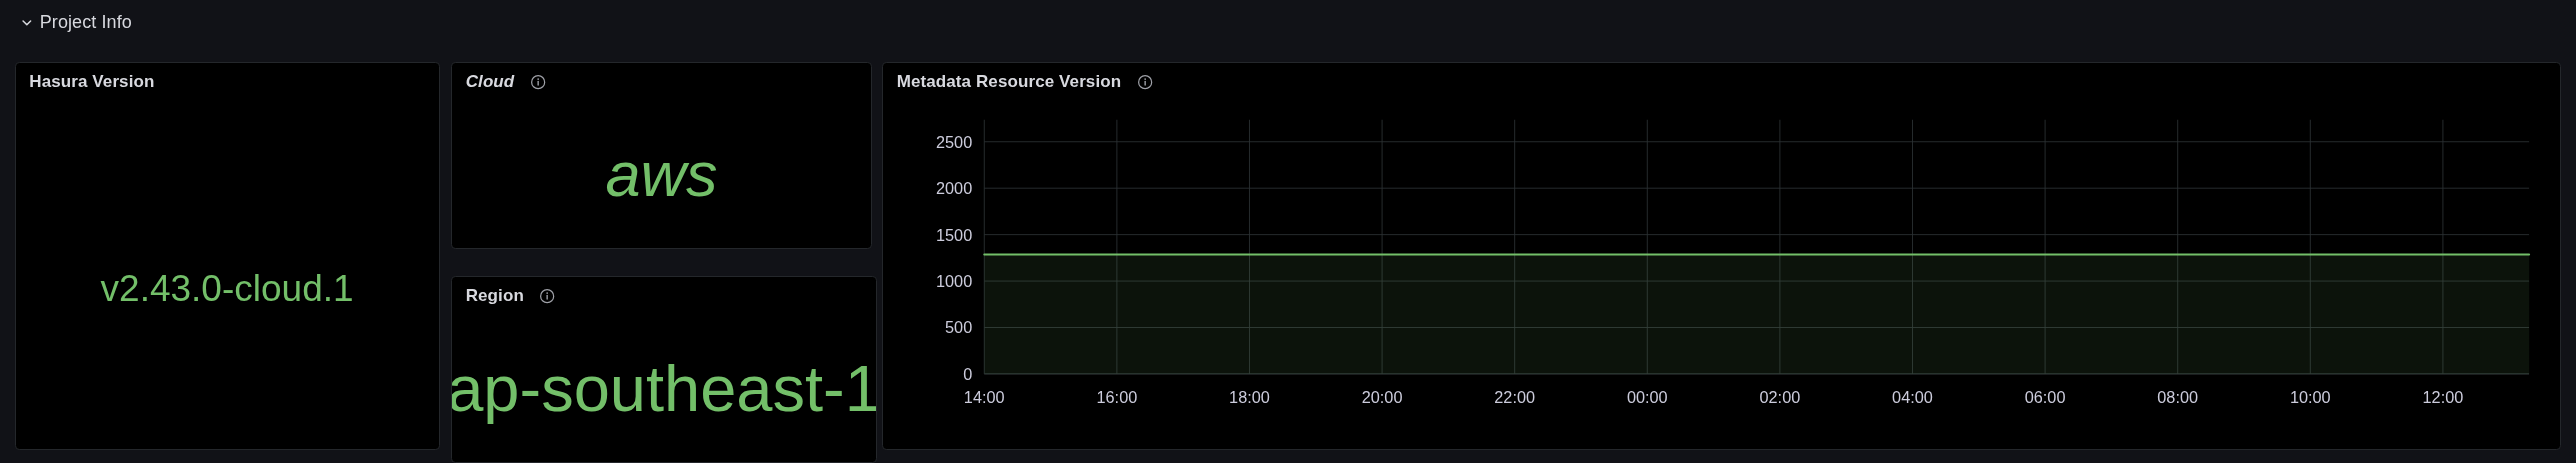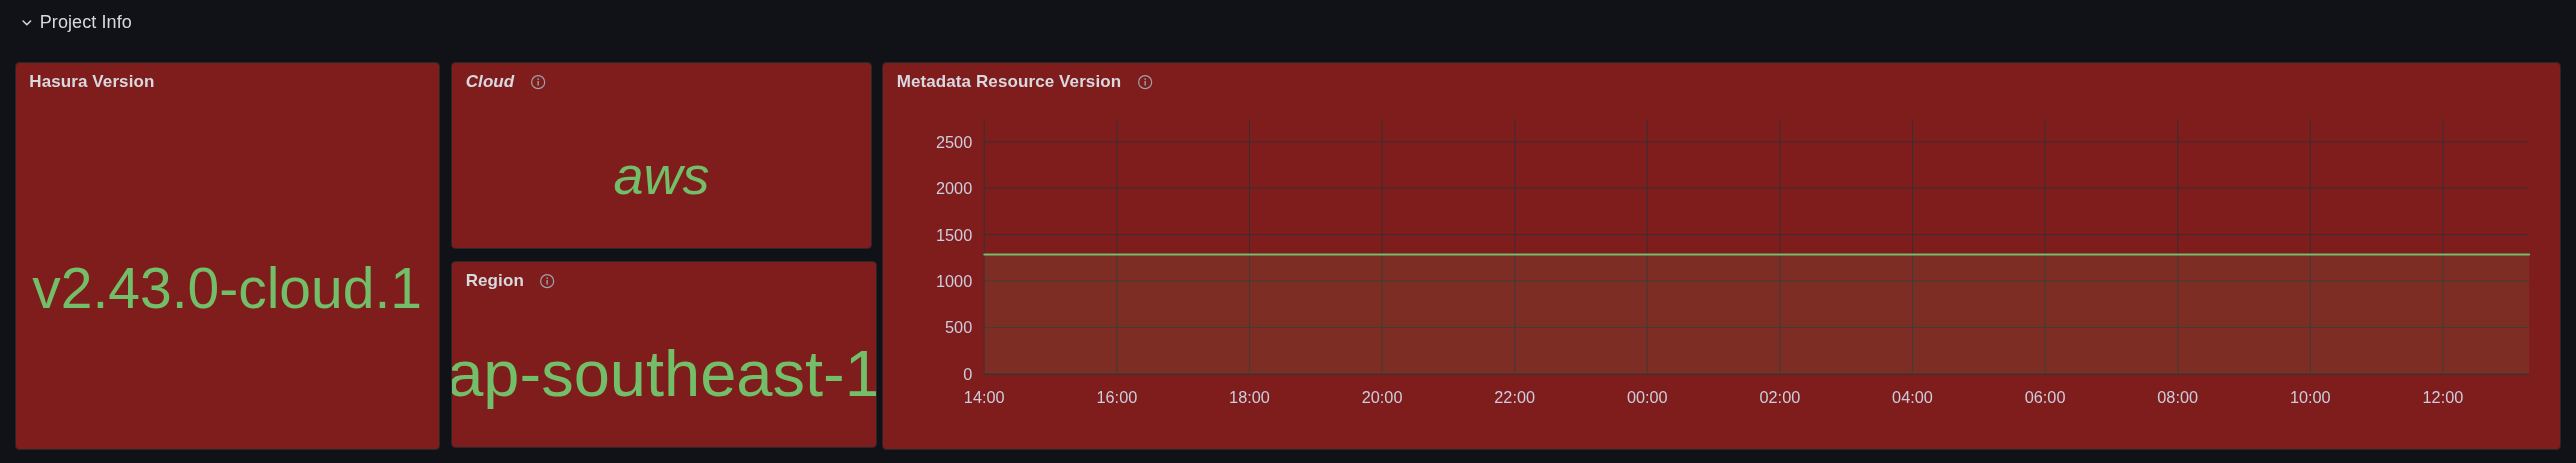--- a/index.html
+++ b/index.html
@@ -40,21 +40,21 @@
     font-size: 18px;
     font-weight: 500;
     color: #d8d9df;
     letter-spacing: 0.1px;
     line-height: 1;
   }
 
   
   .panel {
     position: absolute;
-    background: #7f1d1d;
+    background: #000000;
     border: 0.9px solid #24272b;
     border-radius: 4.3px;
     box-sizing: border-box;
     overflow: hidden;
   }
   .panel-header {
     height: 38px;
     display: flex;
     align-items: center;
     padding: 0 13.7px;
@@ -94,30 +94,30 @@
     font-weight: 400;
     line-height: 1;
     white-space: nowrap;
     text-align: center;
   }
 
   
   #panel-hasura-version {
     left: 14.6px; top: 62px; width: 425px; height: 388px;
   }
-  #panel-hasura-version .stat-value { font-size: 57px; margin-top: 27px; }
+  #panel-hasura-version .stat-value { font-size: 37px; margin-top: 27px; }
   #panel-hasura-version .stat-body { justify-content: center; }
 
   #panel-cloud {
     left: 451px; top: 62px; width: 421px; height: 187px; font-style: italic;
   }
-  #panel-cloud .stat-value { font-size: 54px; }
+  #panel-cloud .stat-value { font-size: 63px; }
 
   #panel-region {
-    left: 451px; top: 261px; width: 426px; height: 187px;
+    left: 451px; top: 276px; width: 426px; height: 187px;
   }
   #panel-region .stat-value { font-size: 65px; }
 
   #panel-metadata-resource-version {
     left: 882px; top: 62px; width: 1679px; height: 388px;
   }
 
   
   .chart-area {
     position: absolute;

